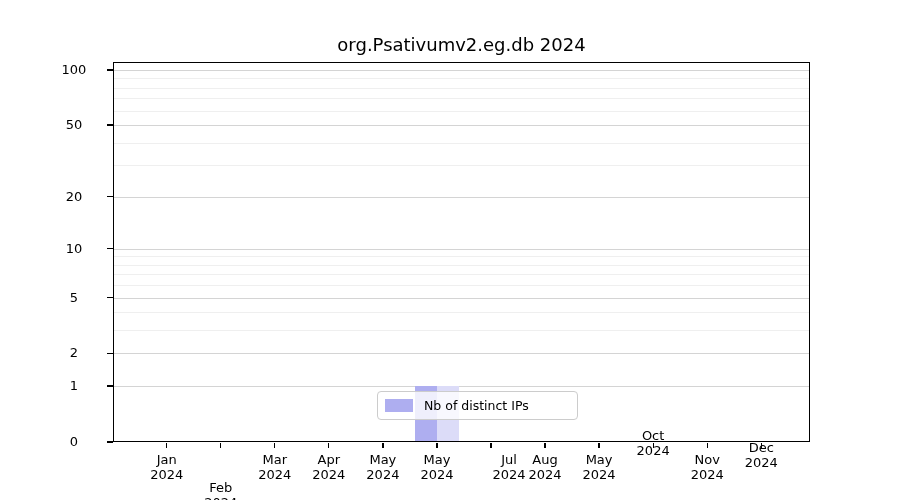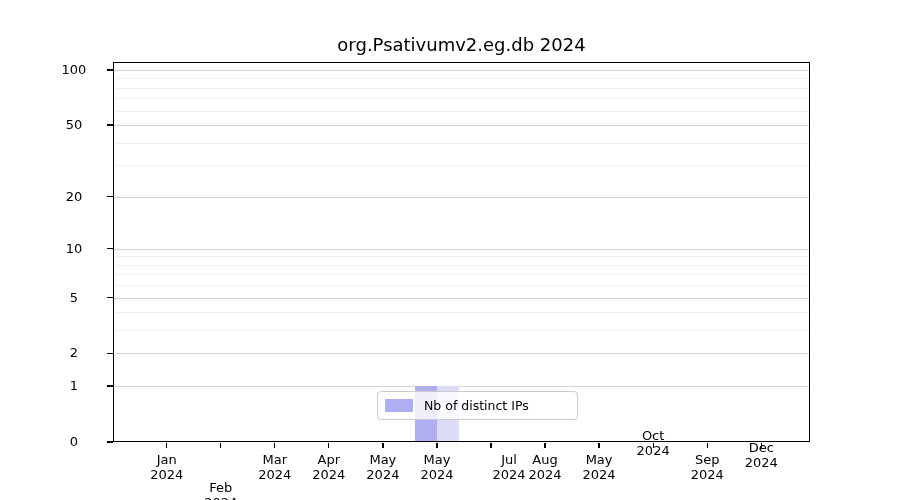--- a/index.html
+++ b/index.html
@@ -206,21 +206,21 @@
         <div>May</div>
         <div>2024</div>
       </div>
       <div class="x-tick" style="left: 652.5px; top: 442.65px;"></div>
       <div class="x-tick-label" style="left: 621.15px; top: 428px;">
         <div>Oct</div>
         <div>2024</div>
       </div>
       <div class="x-tick" style="left: 706.55px; top: 442.65px;"></div>
       <div class="x-tick-label" style="left: 675.2px; top: 452px;">
-        <div>Sep</div>
+        <div>Nov</div>
         <div>2024</div>
       </div>
       <div class="x-tick" style="left: 760.6px; top: 442.65px;"></div>
       <div class="x-tick-label" style="left: 729.25px; top: 440px;">
         <div>Dec</div>
         <div>2024</div>
       </div>
     </div>
 
   <div class="legend">

